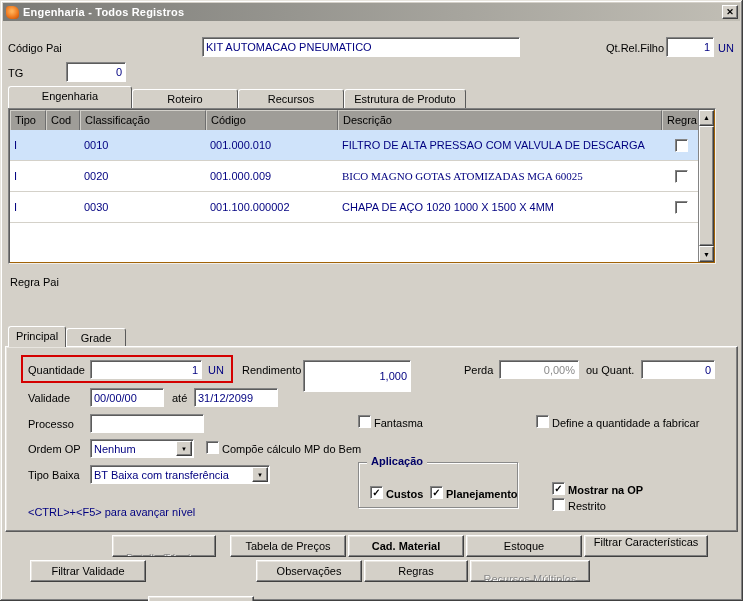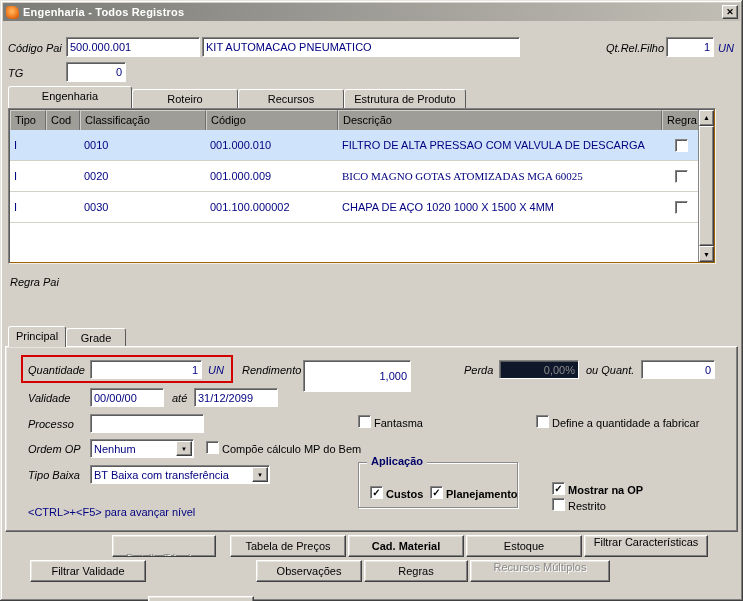--- a/index.html
+++ b/index.html
@@ -10,26 +10,26 @@
   .titlebar { position:absolute; left:3px; top:3px; right:3px; height:18px;
               background:linear-gradient(90deg,#7b7b77,#c1beb5); display:flex; align-items:center;
               padding:0 2px; color:#fff; font-weight:bold; }
   .app-icon { width:13px; height:13px; margin:0 4px 0 1px; flex:none;
               background: radial-gradient(circle at 45% 40%, #ffb057 10%, #f07a1f 55%, #c24a00 100%);
               border-radius:3px 6px 4px 5px; }
   .title { flex:1; font-size:11px; letter-spacing:.2px; white-space:nowrap; overflow:hidden; }
   .close-btn { width:16px; height:14px; background:#d4d0c8; border:1px solid; border-color:#fff #404040 #404040 #fff;
                box-shadow: inset -1px -1px 0 #808080; font-size:9px; font-weight:bold; color:#000;
                display:flex; align-items:center; justify-content:center; font-family:inherit; cursor:default; }
-  .lbl { position:absolute; color:#000; white-space:nowrap;font-style:italic; }
+  .lbl { position:absolute; color:#000; white-space:nowrap; }
   .navy { color:#000080; }
   .field { position:absolute; height:20px; background:#fff; border:1px solid; border-color:#848484 #fff #fff #848484;
            box-shadow: inset 1px 1px 0 #5c5c5c; color:#000080; font-family:inherit; font-size:11px; padding:0 3px; outline:none; }
   .right { text-align:right; }
-  .disabled-field { background:#0f172a; color:#8a8a8a; }
+  .disabled-field { background:#ffffff; color:#8a8a8a; }
   .tab { position:absolute; background:#d4d0c8; border:1px solid; border-color:#fff #5a5a5a #d4d0c8 #fff;
          border-bottom:none; border-radius:3px 3px 0 0; text-align:center; padding-top:3px; cursor:default; }
   .tab.active { z-index:4; }
   .grid { position:absolute; left:8px; top:108px; width:708px; height:156px; background:#a16207;
           border:1px solid; border-color:#808080 #f2efe9 #f2efe9 #808080; box-shadow: inset 1px 1px 0 #5c5c5c; }
   .grid-header { position:absolute; left:1px; top:1px; right:17px; height:20px; display:flex; background:#9f9d98; }
   .gh-cell { border-right:1px solid #6e6e6e; border-top:1px solid #d2d0ca; border-left:1px solid #d2d0ca;
              padding:3px 0 0 4px; color:#000; overflow:hidden; white-space:nowrap; flex:none; }
   .grid-body { position:absolute; left:1px; top:21px; right:17px; bottom:1px; background:#fff; overflow:hidden; }
   .grid-row { display:flex; height:31px; border-bottom:1px solid #d4d1c9; color:#000080; align-items:center; }
@@ -72,21 +72,20 @@
 
   <div class="titlebar">
     <span class="app-icon"></span>
     <span class="title">Engenharia - Todos Registros</span>
     <span class="close-btn">
         <span>✕</span>
       </span>
   </div>
 
   <span class="lbl" style="left:8px;top:42px;">Código Pai</span>
-  <input class="field" style="left: 66px; top: 37px; width: 134px;" value="500.000.001">
   <input class="field" style="left: 202px; top: 37px; width: 318px;" value="KIT AUTOMACAO PNEUMATICO">
   <span class="lbl" style="left:606px;top:42px;">Qt.Rel.Filho</span>
   <input class="field right" style="left: 666px; top: 37px; width: 48px;" value="1">
   <span class="lbl navy" style="left:718px;top:42px;">UN</span>
   <span class="lbl" style="left:8px;top:67px;">TG</span>
   <input class="field right" style="left: 66px; top: 62px; width: 60px;" value="0">
 
   <span class="tab active" style="left:8px;top:86px;width:124px;height:22px;">Engenharia</span>
   <span class="tab" style="left:132px;top:89px;width:106px;height:19px;">Roteiro</span>
   <span class="tab" style="left:238px;top:89px;width:106px;height:19px;">Recursos</span>
@@ -211,15 +210,15 @@
   <span class="btn disabled" style="left:112px;top:535px;width:104px;padding-top:16px;">Detalh. Técnico</span>
   <span class="btn" style="left:230px;top:535px;width:116px;padding-top:4px;">Tabela de Preços</span>
   <span class="btn" style="left:348px;top:535px;width:116px;padding-top:4px;font-weight:bold;">Cad. Material</span>
   <span class="btn" style="left:466px;top:535px;width:116px;padding-top:4px;">Estoque</span>
   <span class="btn" style="left:584px;top:535px;width:124px;">Filtrar Características</span>
 
   <span class="btn" style="left:30px;top:560px;width:116px;padding-top:4px;">Filtrar Validade</span>
   <span class="btn" style="left:148px;top:560px;width:106px;padding-top:4px;margin-top:36px;">Repetir</span>
   <span class="btn" style="left:256px;top:560px;width:106px;padding-top:4px;">Observações</span>
   <span class="btn" style="left:364px;top:560px;width:104px;padding-top:4px;">Regras</span>
-  <span class="btn disabled" style="left:470px;top:560px;width:140px;padding-top:0;">Recursos Múltiplos</span>
+  <span class="btn disabled" style="left:470px;top:560px;width:120px;padding-top:12px;">Recursos Múltiplos</span>
 
 </div>
 
 </body></html>

